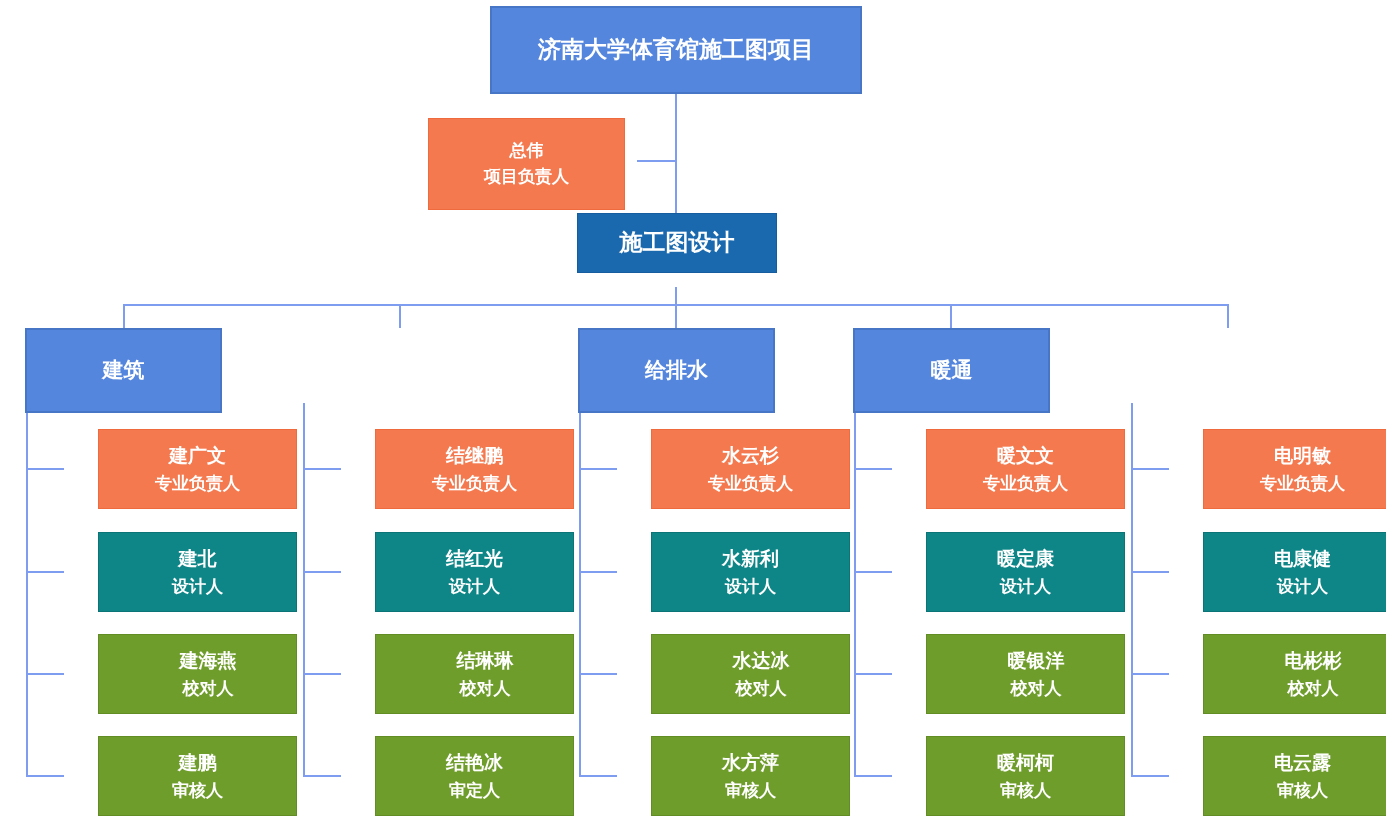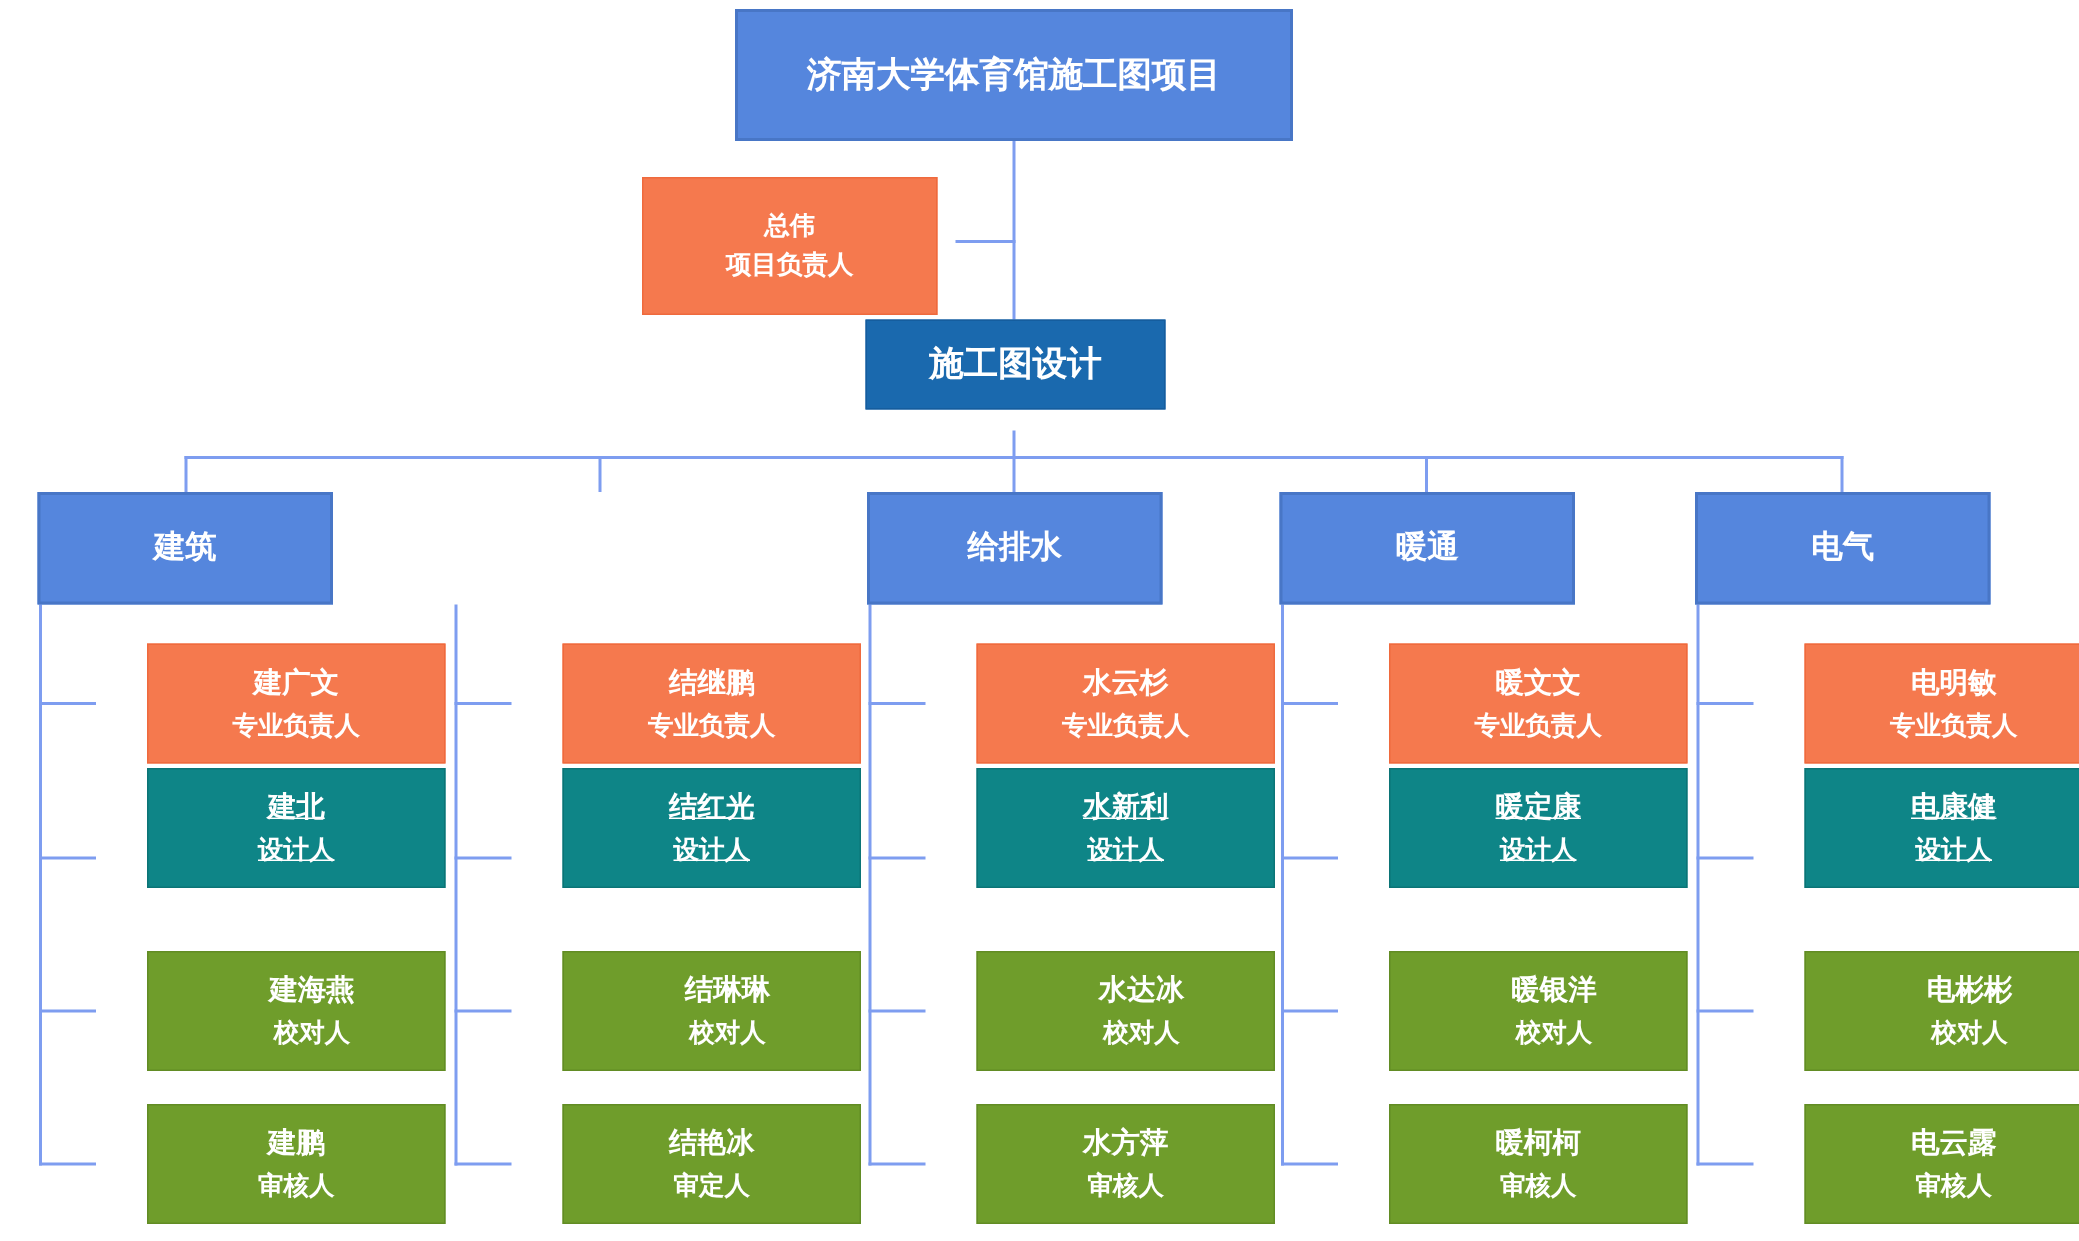--- a/index.html
+++ b/index.html
@@ -18,30 +18,30 @@
        align-items:center;justify-content:center;color:var(--text);
        font-weight:bold;line-height:1.55;}
 
   .root{left:490px;top:6px;width:372px;height:88px;background:var(--node-blue);
         border:2px solid var(--node-blue-border);font-size:23px;}
   .assistant{left:428px;top:118px;width:197px;height:92px;background:var(--node-orange);
         border:1px solid var(--node-orange-border);font-size:17px;}
   .manager{left:577px;top:213px;width:200px;height:60px;background:var(--node-darkblue);
         border:1px solid var(--node-darkblue-border);font-size:23px;}
 
-  .dept{top:328px;width:197px;height:75px;background:var(--node-blue);
+  .dept{top:328px;width:197px;height:85px;background:var(--node-blue);
         border:2px solid var(--node-blue-border);font-size:21px;}
   .c1{left:25px}.c2{left:302px}.c3{left:578px}.c4{left:853px}.c5{left:1130px}
 
   .member{width:199px;height:80px;font-size:19px;margin-left:34px;}
   .member .rl{font-size:17px;}
   .member.c1{left:64px}.member.c2{left:341px}.member.c3{left:617px}
   .member.c4{left:892px}.member.c5{left:1169px}
   .r1{top:429px;background:var(--node-orange);border:1px solid var(--node-orange-border);}
-  .r2{top:512px;background:var(--node-teal);border:1px solid var(--node-teal-border);text-decoration:underline;}
+  .r2{top:532px;background:var(--node-teal);border:1px solid var(--node-teal-border);}
   .r3{top:634px;background:var(--node-green);border:1px solid var(--node-green-border);padding-left:21px;}
   .r4{top:736px;background:var(--node-green);border:1px solid var(--node-green-border);}
 
   .ln{position:absolute;background:var(--connector);}
   .v{width:2px;} .h{height:2px;}
 
   
   .trunk-top{left:675px;top:93px;height:120px;}
   .assist-stub{left:637px;top:160px;width:40px;}
   .trunk-bottom{left:675px;top:287px;height:19px;}
@@ -112,23 +112,20 @@
 
   <div class="box dept c1">
     <span>建筑</span>
   </div>
   <div class="box dept c3">
     <span>给排水</span>
   </div>
   <div class="box dept c4">
     <span>暖通</span>
   </div>
-  <div class="box dept c5">
-    <span>电气</span>
-  </div>
 
   <div class="box member c1 r1">
     <span class="nm">建广文</span>
     <span class="rl">专业负责人</span>
   </div>
   <div class="box member c1 r2">
     <span class="nm">建北</span>
     <span class="rl">设计人</span>
   </div>
   <div class="box member c1 r3">

